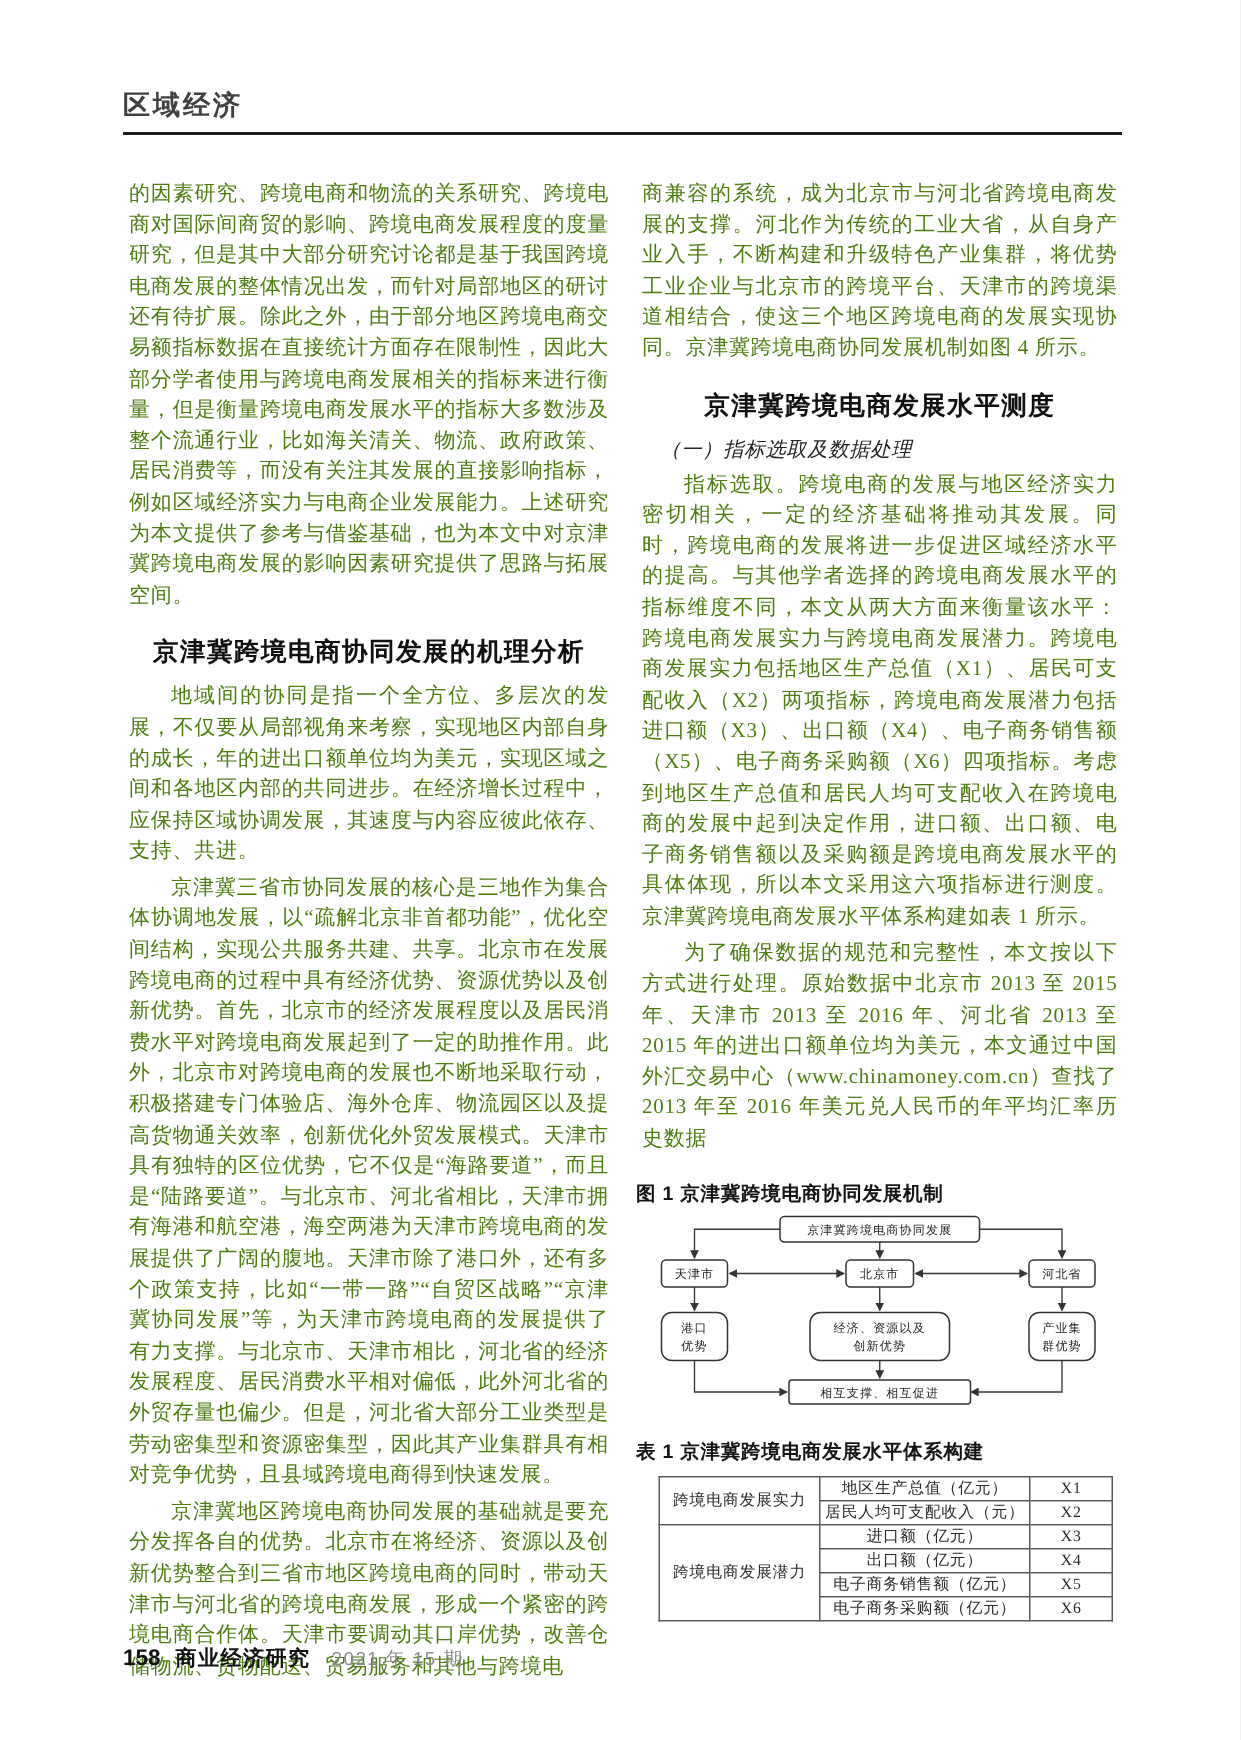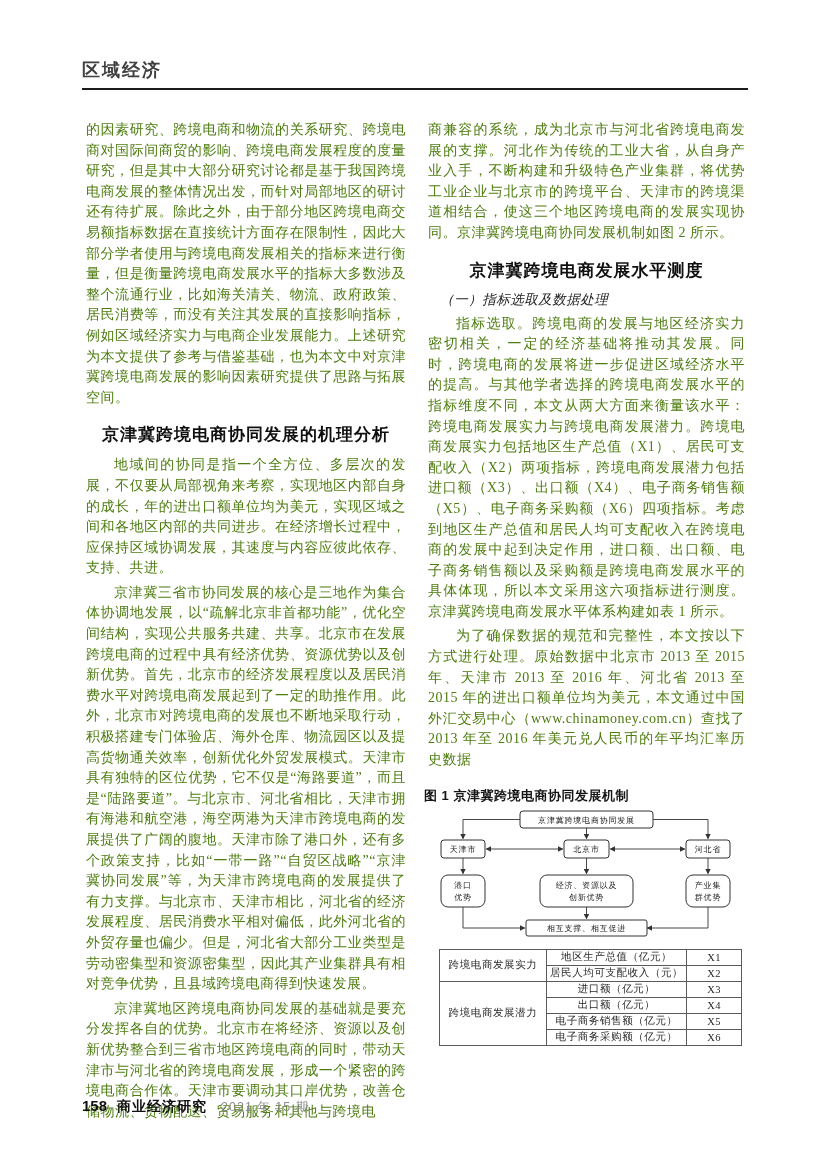--- a/index.html
+++ b/index.html
@@ -83,21 +83,21 @@
 
   <div class="col col-left">
     <p class="body">的因素研究、跨境电商和物流的关系研究、跨境电商对国际间商贸的影响、跨境电商发展程度的度量研究，但是其中大部分研究讨论都是基于我国跨境电商发展的整体情况出发，而针对局部地区的研讨还有待扩展。除此之外，由于部分地区跨境电商交易额指标数据在直接统计方面存在限制性，因此大部分学者使用与跨境电商发展相关的指标来进行衡量，但是衡量跨境电商发展水平的指标大多数涉及整个流通行业，比如海关清关、物流、政府政策、居民消费等，而没有关注其发展的直接影响指标，例如区域经济实力与电商企业发展能力。上述研究为本文提供了参考与借鉴基础，也为本文中对京津冀跨境电商发展的影响因素研究提供了思路与拓展空间。</p>
     <h2 class="section">京津冀跨境电商协同发展的机理分析</h2>
     <p class="body indent">地域间的协同是指一个全方位、多层次的发展，不仅要从局部视角来考察，实现地区内部自身的成长，年的进出口额单位均为美元，实现区域之间和各地区内部的共同进步。在经济增长过程中，应保持区域协调发展，其速度与内容应彼此依存、支持、共进。</p>
     <p class="body indent">京津冀三省市协同发展的核心是三地作为集合体协调地发展，以“疏解北京非首都功能”，优化空间结构，实现公共服务共建、共享。北京市在发展跨境电商的过程中具有经济优势、资源优势以及创新优势。首先，北京市的经济发展程度以及居民消费水平对跨境电商发展起到了一定的助推作用。此外，北京市对跨境电商的发展也不断地采取行动，积极搭建专门体验店、海外仓库、物流园区以及提高货物通关效率，创新优化外贸发展模式。天津市具有独特的区位优势，它不仅是“海路要道”，而且是“陆路要道”。与北京市、河北省相比，天津市拥有海港和航空港，海空两港为天津市跨境电商的发展提供了广阔的腹地。天津市除了港口外，还有多个政策支持，比如“一带一路”“自贸区战略”“京津冀协同发展”等，为天津市跨境电商的发展提供了有力支撑。与北京市、天津市相比，河北省的经济发展程度、居民消费水平相对偏低，此外河北省的外贸存量也偏少。但是，河北省大部分工业类型是劳动密集型和资源密集型，因此其产业集群具有相对竞争优势，且县域跨境电商得到快速发展。</p>
     <p class="body indent">京津冀地区跨境电商协同发展的基础就是要充分发挥各自的优势。北京市在将经济、资源以及创新优势整合到三省市地区跨境电商的同时，带动天津市与河北省的跨境电商发展，形成一个紧密的跨境电商合作体。天津市要调动其口岸优势，改善仓储物流、货物配送、贸易服务和其他与跨境电</p>
   </div>
 
   <div class="col col-right">
-    <p class="body">商兼容的系统，成为北京市与河北省跨境电商发展的支撑。河北作为传统的工业大省，从自身产业入手，不断构建和升级特色产业集群，将优势工业企业与北京市的跨境平台、天津市的跨境渠道相结合，使这三个地区跨境电商的发展实现协同。京津冀跨境电商协同发展机制如图 2 所示。</p>
+    <p class="body">商兼容的系统，成为北京市与河北省跨境电商发展的支撑。河北作为传统的工业大省，从自身产业入手，不断构建和升级特色产业集群，将优势工业企业与北京市的跨境平台、天津市的跨境渠道相结合，使这三个地区跨境电商的发展实现协同。京津冀跨境电商协同发展机制如图 4 所示。</p>
     <h2 class="section">京津冀跨境电商发展水平测度</h2>
     <div class="sub-italic">（一）指标选取及数据处理</div>
     <p class="body indent">指标选取。跨境电商的发展与地区经济实力密切相关，一定的经济基础将推动其发展。同时，跨境电商的发展将进一步促进区域经济水平的提高。与其他学者选择的跨境电商发展水平的指标维度不同，本文从两大方面来衡量该水平：跨境电商发展实力与跨境电商发展潜力。跨境电商发展实力包括地区生产总值（X1）、居民可支配收入（X2）两项指标，跨境电商发展潜力包括进口额（X3）、出口额（X4）、电子商务销售额（X5）、电子商务采购额（X6）四项指标。考虑到地区生产总值和居民人均可支配收入在跨境电商的发展中起到决定作用，进口额、出口额、电子商务销售额以及采购额是跨境电商发展水平的具体体现，所以本文采用这六项指标进行测度。京津冀跨境电商发展水平体系构建如表 1 所示。</p>
     <p class="body indent">为了确保数据的规范和完整性，本文按以下方式进行处理。原始数据中北京市 2013 至 2015 年、天津市 2013 至 2016 年、河北省 2013 至 2015 年的进出口额单位均为美元，本文通过中国外汇交易中心（www.chinamoney.com.cn）查找了 2013 年至 2016 年美元兑人民币的年平均汇率历史数据</p>
 
     <div class="fig-caption">图 1 京津冀跨境电商协同发展机制</div>
 
     <div class="diagram-wrap">
       <svg class="diagram" width="323" height="140" viewBox="0 0 323 140">
         <defs>
@@ -140,20 +140,21 @@
 
         <rect x="261" y="66" width="44" height="32" rx="7"></rect>
         <text x="283" y="79" text-anchor="middle">产业集</text>
         <text x="283" y="91" text-anchor="middle">群优势</text>
 
         <rect x="101" y="111" width="121" height="16" rx="2"></rect>
         <text x="161.5" y="122" text-anchor="middle">相互支撑、相互促进</text>
       </svg>
     </div>
 
+    <div class="tbl-caption">表 1 京津冀跨境电商发展水平体系构建</div>
 
     <table class="indicators">
       <tbody>
           <tr>
         <td class="cw1" rowspan="2">跨境电商发展实力</td>
         <td class="cw2">地区生产总值（亿元）</td>
         <td class="cw3">X1</td>
       </tr>
       <tr>
         <td>居民人均可支配收入（元）</td>

